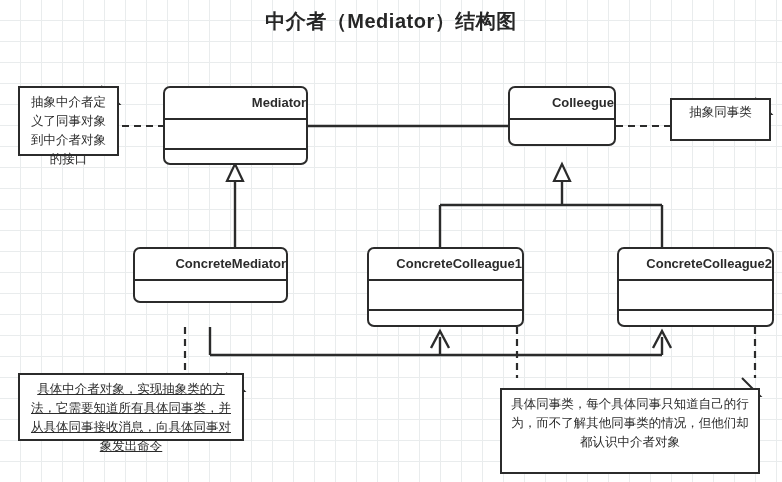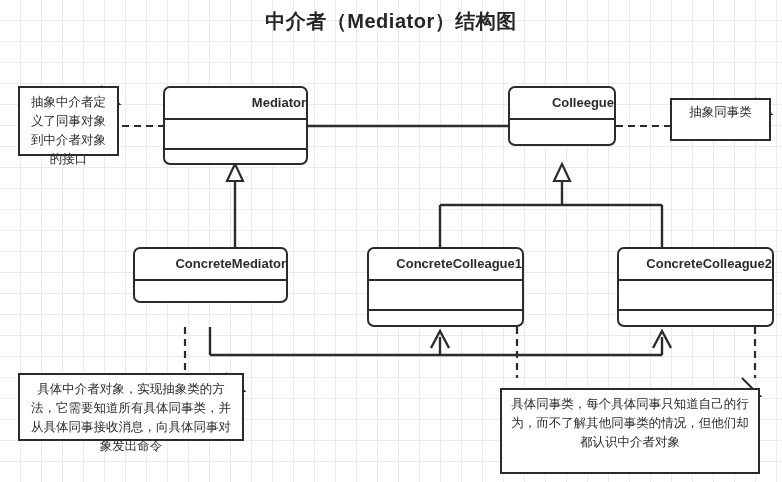--- a/index.html
+++ b/index.html
@@ -152,21 +152,21 @@
   </div>
 
   <div class="uml-note" style="left:18px; top:86px; width:101px; height:70px;">
     <span>抽象中介者定义了同事对象到中介者对象的接口</span>
   </div>
 
   <div class="uml-note" style="left:670px; top:98px; width:101px; height:43px; display:flex; align-items:center; justify-content:center;font-family:Liberation Mono, monospace;">
     <span>抽象同事类</span>
   </div>
 
-  <div class="uml-note" style="left:18px; top:373px; width:226px; height:68px;">
+  <div class="uml-note" style="left:18px; top:373px; width:226px; height:68px;text-decoration:underline;">
     <span>具体中介者对象，实现抽象类的方法，它需要知道所有具体同事类，并从具体同事接收消息，向具体同事对象发出命令</span>
   </div>
 
   <div class="uml-note" style="left:500px; top:388px; width:260px; height:86px;">
     <span>具体同事类，每个具体同事只知道自己的行为，而不了解其他同事类的情况，但他们却都认识中介者对象</span>
   </div>
 
 </div>
 
 </body></html>

